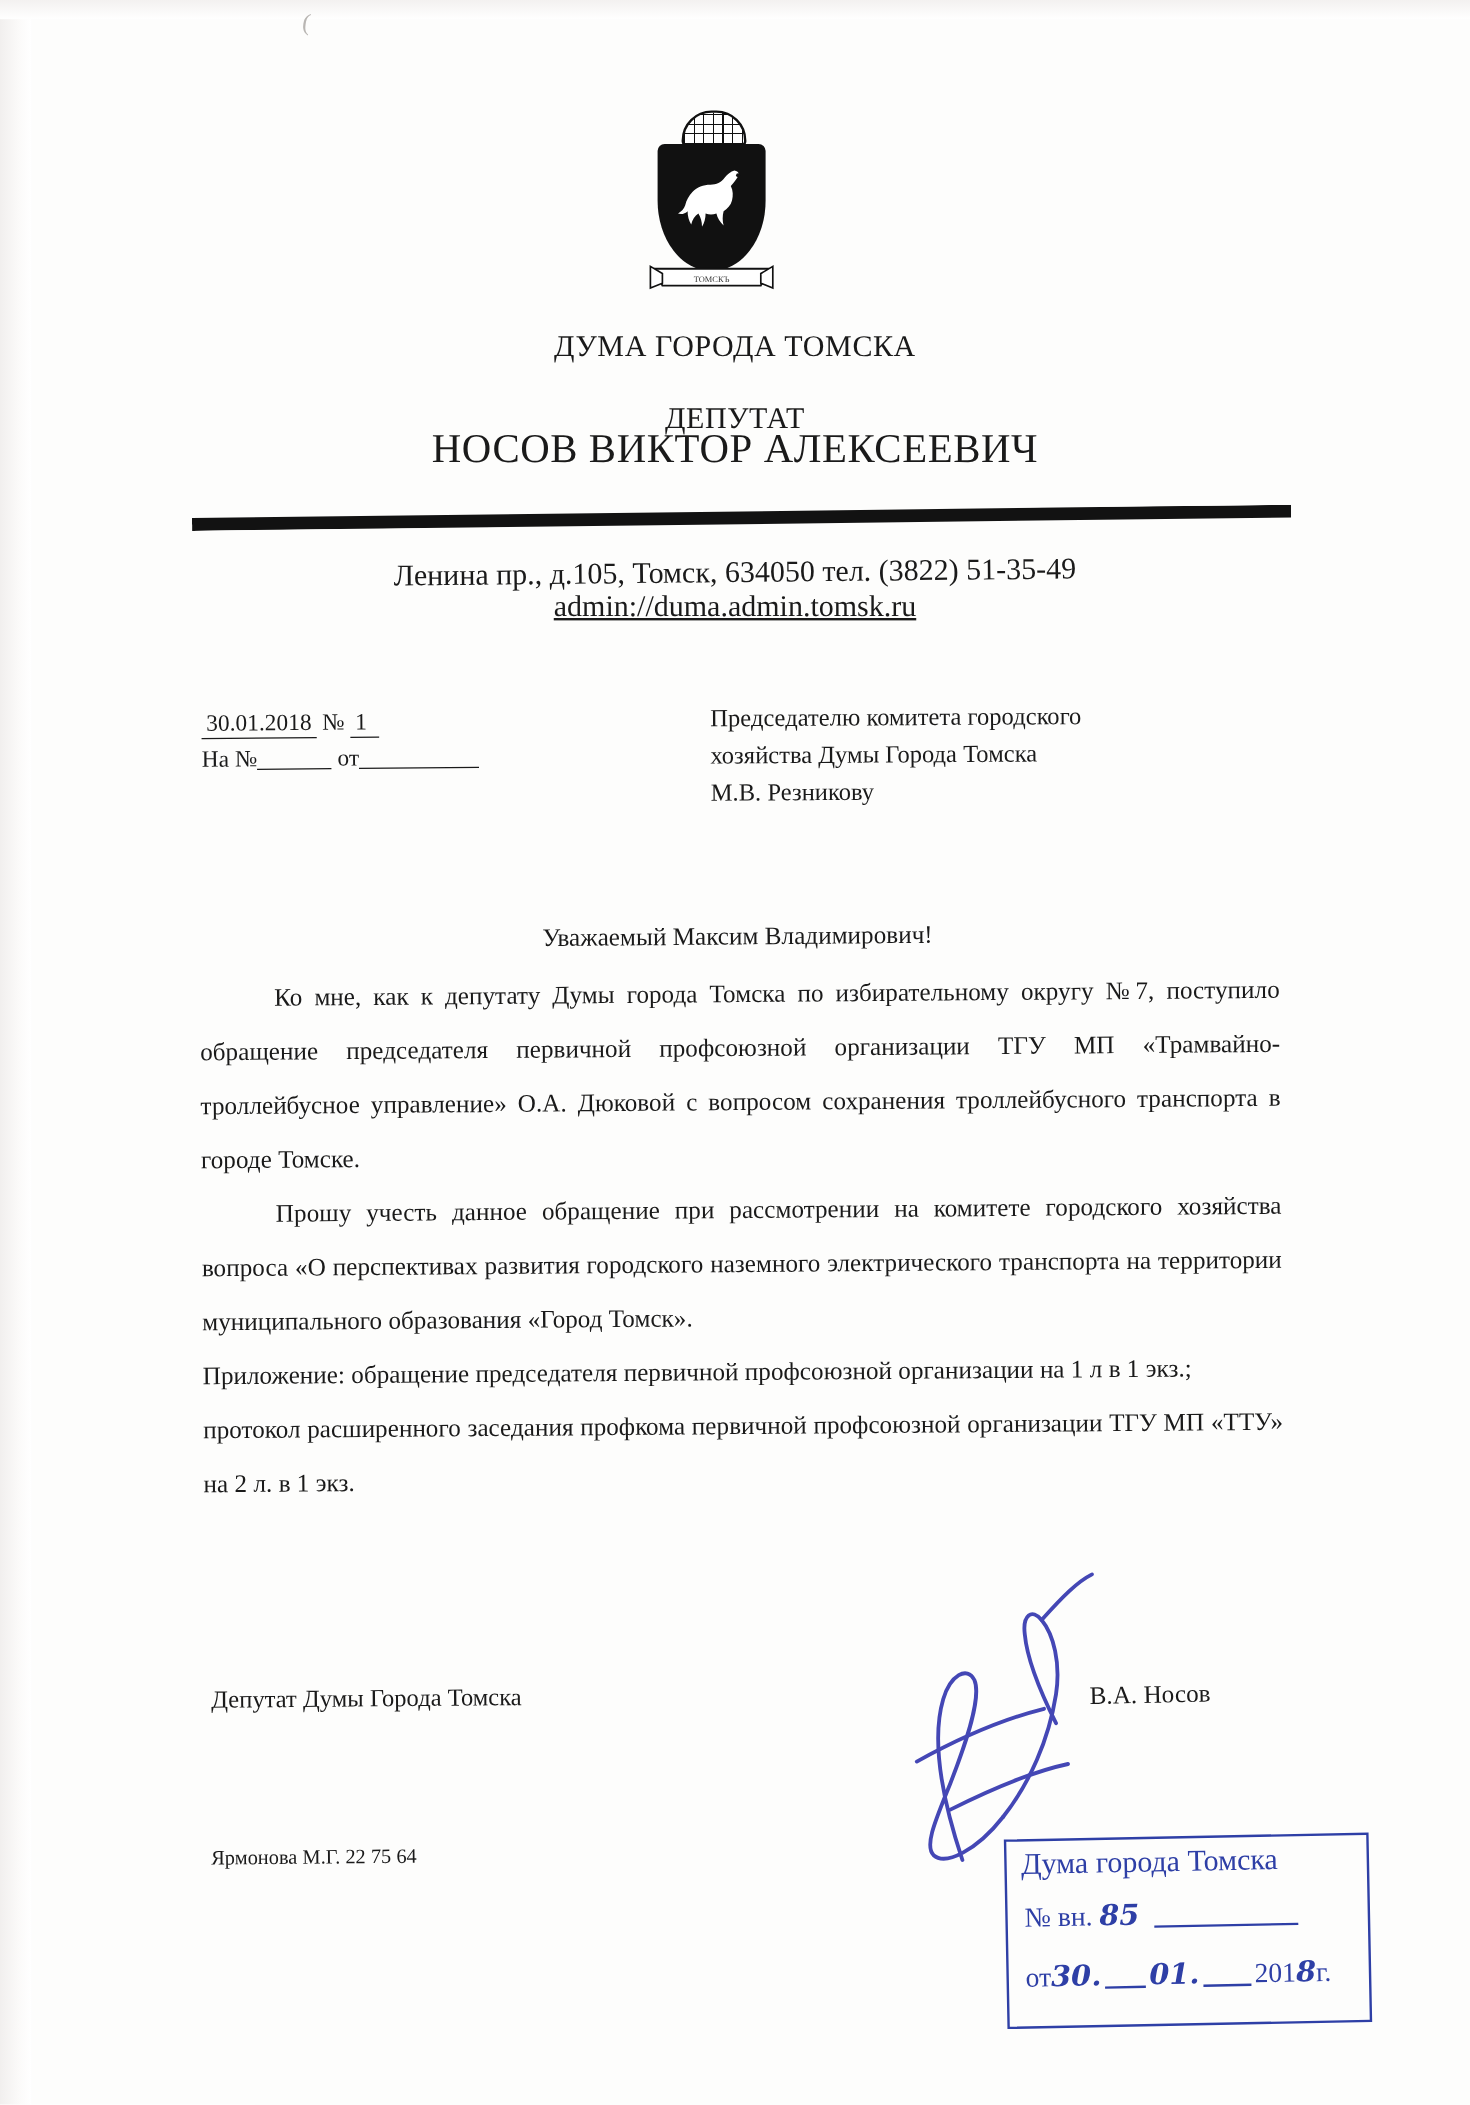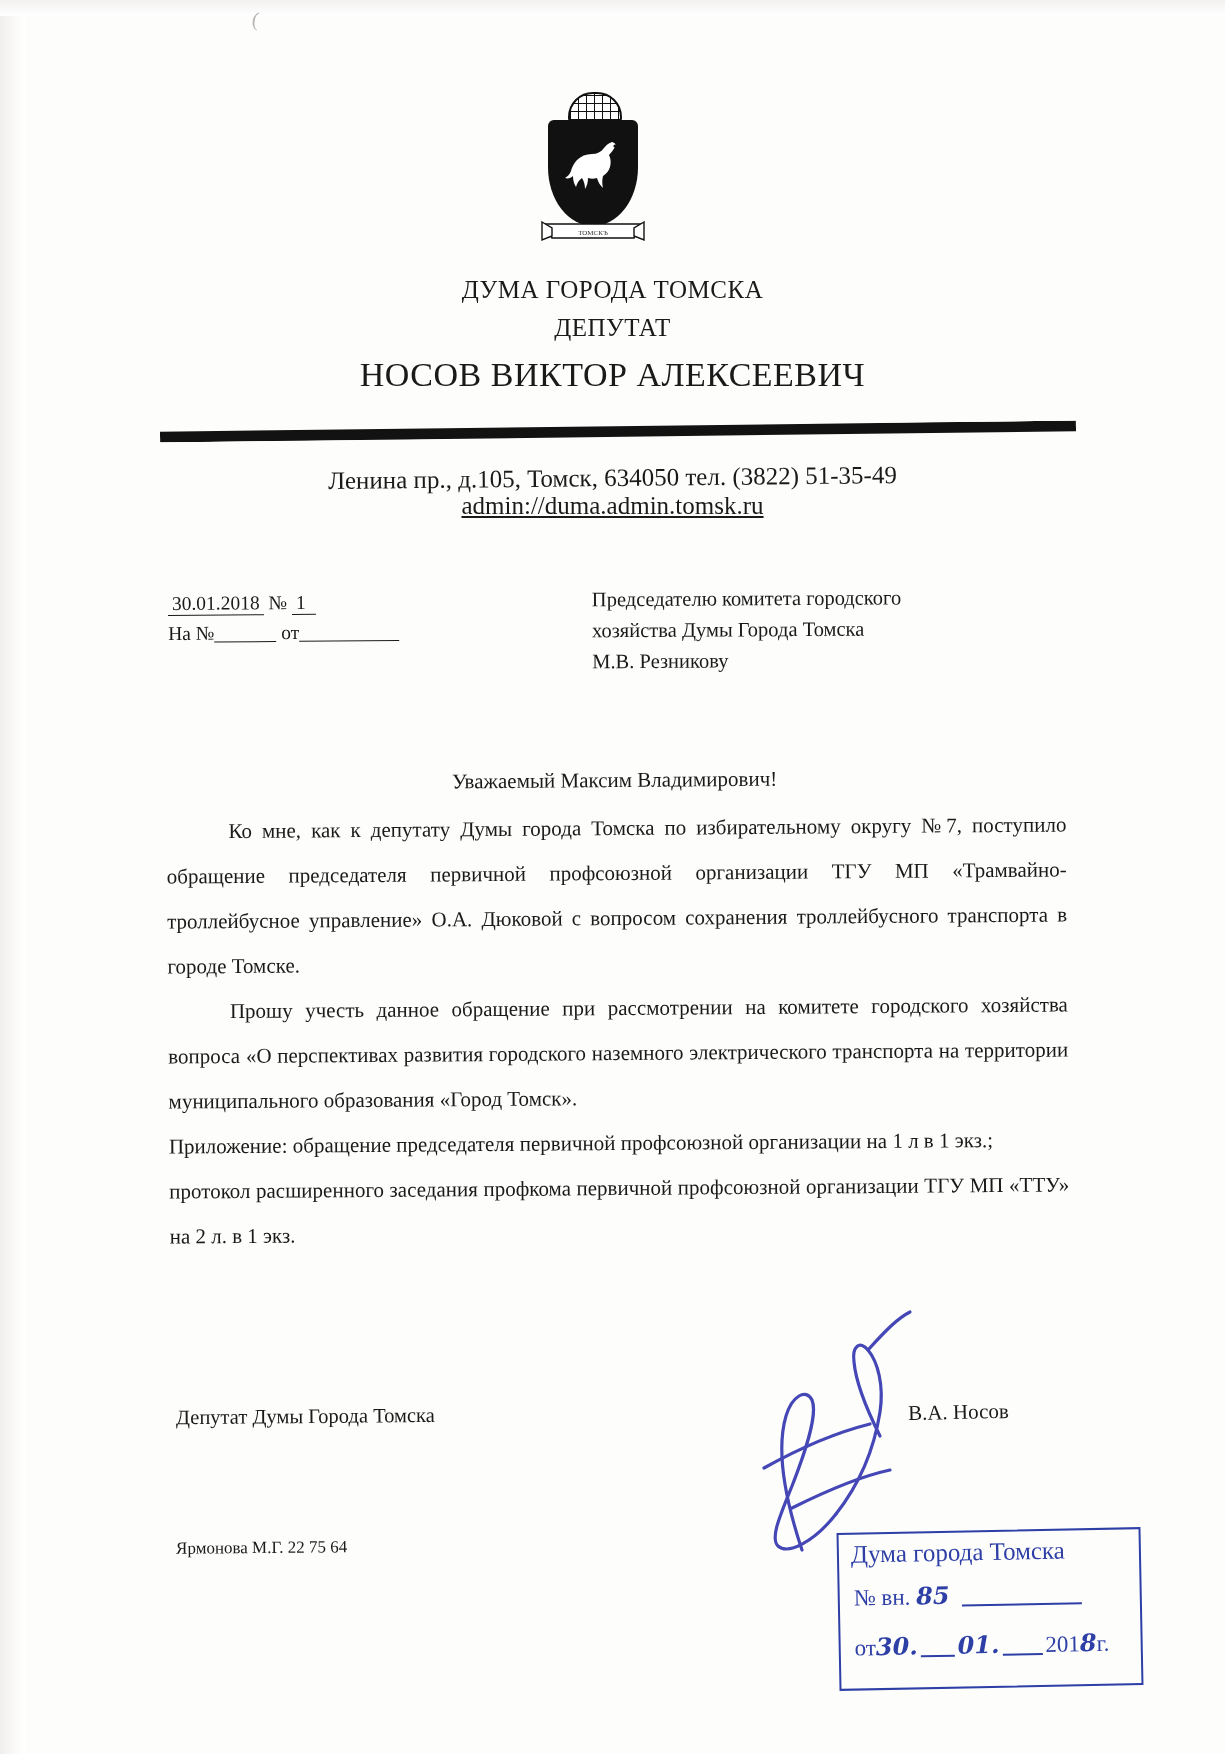--- a/index.html
+++ b/index.html
@@ -91,21 +91,21 @@
   }
 
   
   .hdr {
     position: absolute;
     width: 100%;
     text-align: center;
     letter-spacing: 0.5px;
   }
   .hdr-1 { top: 276px; font-size: 25px; }
-  .hdr-2 { top: 314px; font-size: 25px; }
+  .hdr-2 { top: 336px; font-size: 25px; }
   .hdr-3 { top: 356px; font-size: 34px; }
 
   
   .rule {
     position: absolute;
     left: 160px;
     top: 425px;
     width: 916px;
     height: 13px;
     background: #121212;

